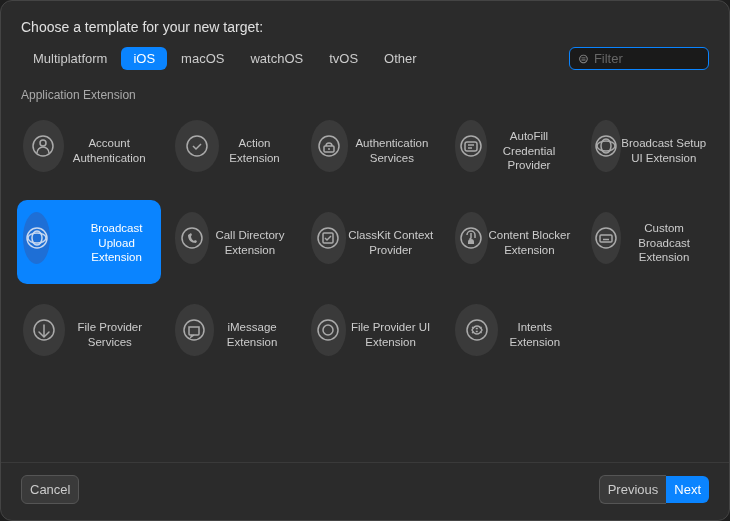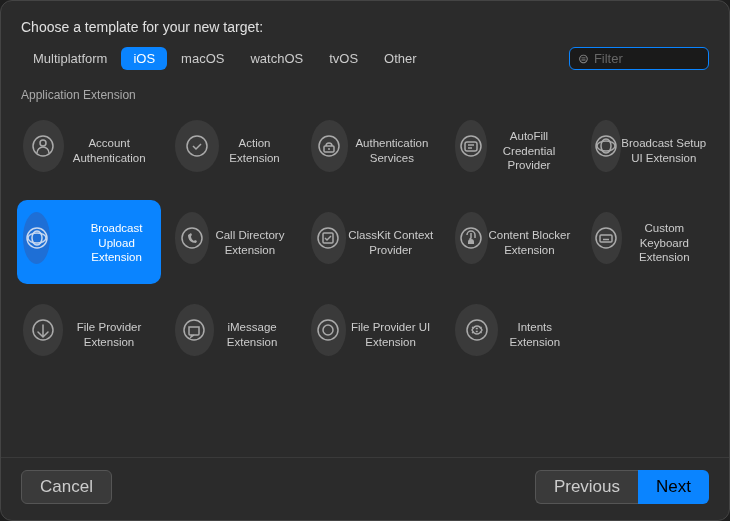--- a/index.html
+++ b/index.html
@@ -126,41 +126,41 @@
       max-width: 110px;
     }
     .dialog-footer {
       display: flex;
       align-items: center;
       justify-content: space-between;
       padding: 12px 20px 16px 20px;
       border-top: 1px solid #3a3a3a;
     }
     .btn {
-      padding: 6px 18px;
+      padding: 6px 8px;
       border-radius: 6px;
-      font-size: 17px;
+      font-size: 13px;
       cursor: pointer;
       border: none;
     }
     .btn-cancel {
       background: #3a3a3a;
       color: #ccc;
       border: 1px solid #555;
     }
     .btn-nav {
       background: #3a3a3a;
       color: #ccc;
       border: 1px solid #555;
     }
     .btn-primary {
       background: #0a84ff;
-      color: #000000;
-    }
-    .nav-buttons { display: flex; gap: 0; }
+      color: #ffffff;
+    }
+    .nav-buttons { display: flex; gap: 0; align-items: center; }
     .btn-prev {
       border-radius: 6px 0 0 6px;
       border-right: none;
     }
     .btn-next-nav {
       border-radius: 0 6px 6px 0;
     }
     
     .svg-icon svg {
       width: 26px;
@@ -301,31 +301,31 @@
         <div class="icon-circle svg-icon">
           <svg viewBox="0 0 26 26">
               <circle cx="13" cy="13" r="10"></circle>
               <rect x="7" y="10" width="12" height="7" rx="1"></rect>
               <line x1="9" y1="12" x2="9" y2="12" stroke-width="2"></line>
               <line x1="12" y1="12" x2="12" y2="12" stroke-width="2"></line>
               <line x1="15" y1="12" x2="15" y2="12" stroke-width="2"></line>
               <line x1="10" y1="14.5" x2="16" y2="14.5" stroke-width="1.5"></line>
             </svg>
         </div>
-        <span class="item-label">Custom Keyboard Extension</span>
+        <span class="item-label">Custom Broadcast Extension</span>
       </div>
 
       <div class="item">
         <div class="icon-circle svg-icon">
           <svg viewBox="0 0 26 26">
               <circle cx="13" cy="13" r="10"></circle>
               <path d="M13 8v10M8 15l5 5 5-5" stroke-linecap="round"></path>
             </svg>
         </div>
-        <span class="item-label">File Provider Extension</span>
+        <span class="item-label">File Provider Services</span>
       </div>
 
       <div class="item">
         <div class="icon-circle svg-icon">
           <svg viewBox="0 0 26 26">
               <circle cx="13" cy="13" r="10"></circle>
               <path d="M8 10h10v7a1 1 0 0 1-1 1H9a1 1 0 0 1-1-1v-7z"></path>
               <path d="M11 18l-1 2 3-2"></path>
             </svg>
         </div>

